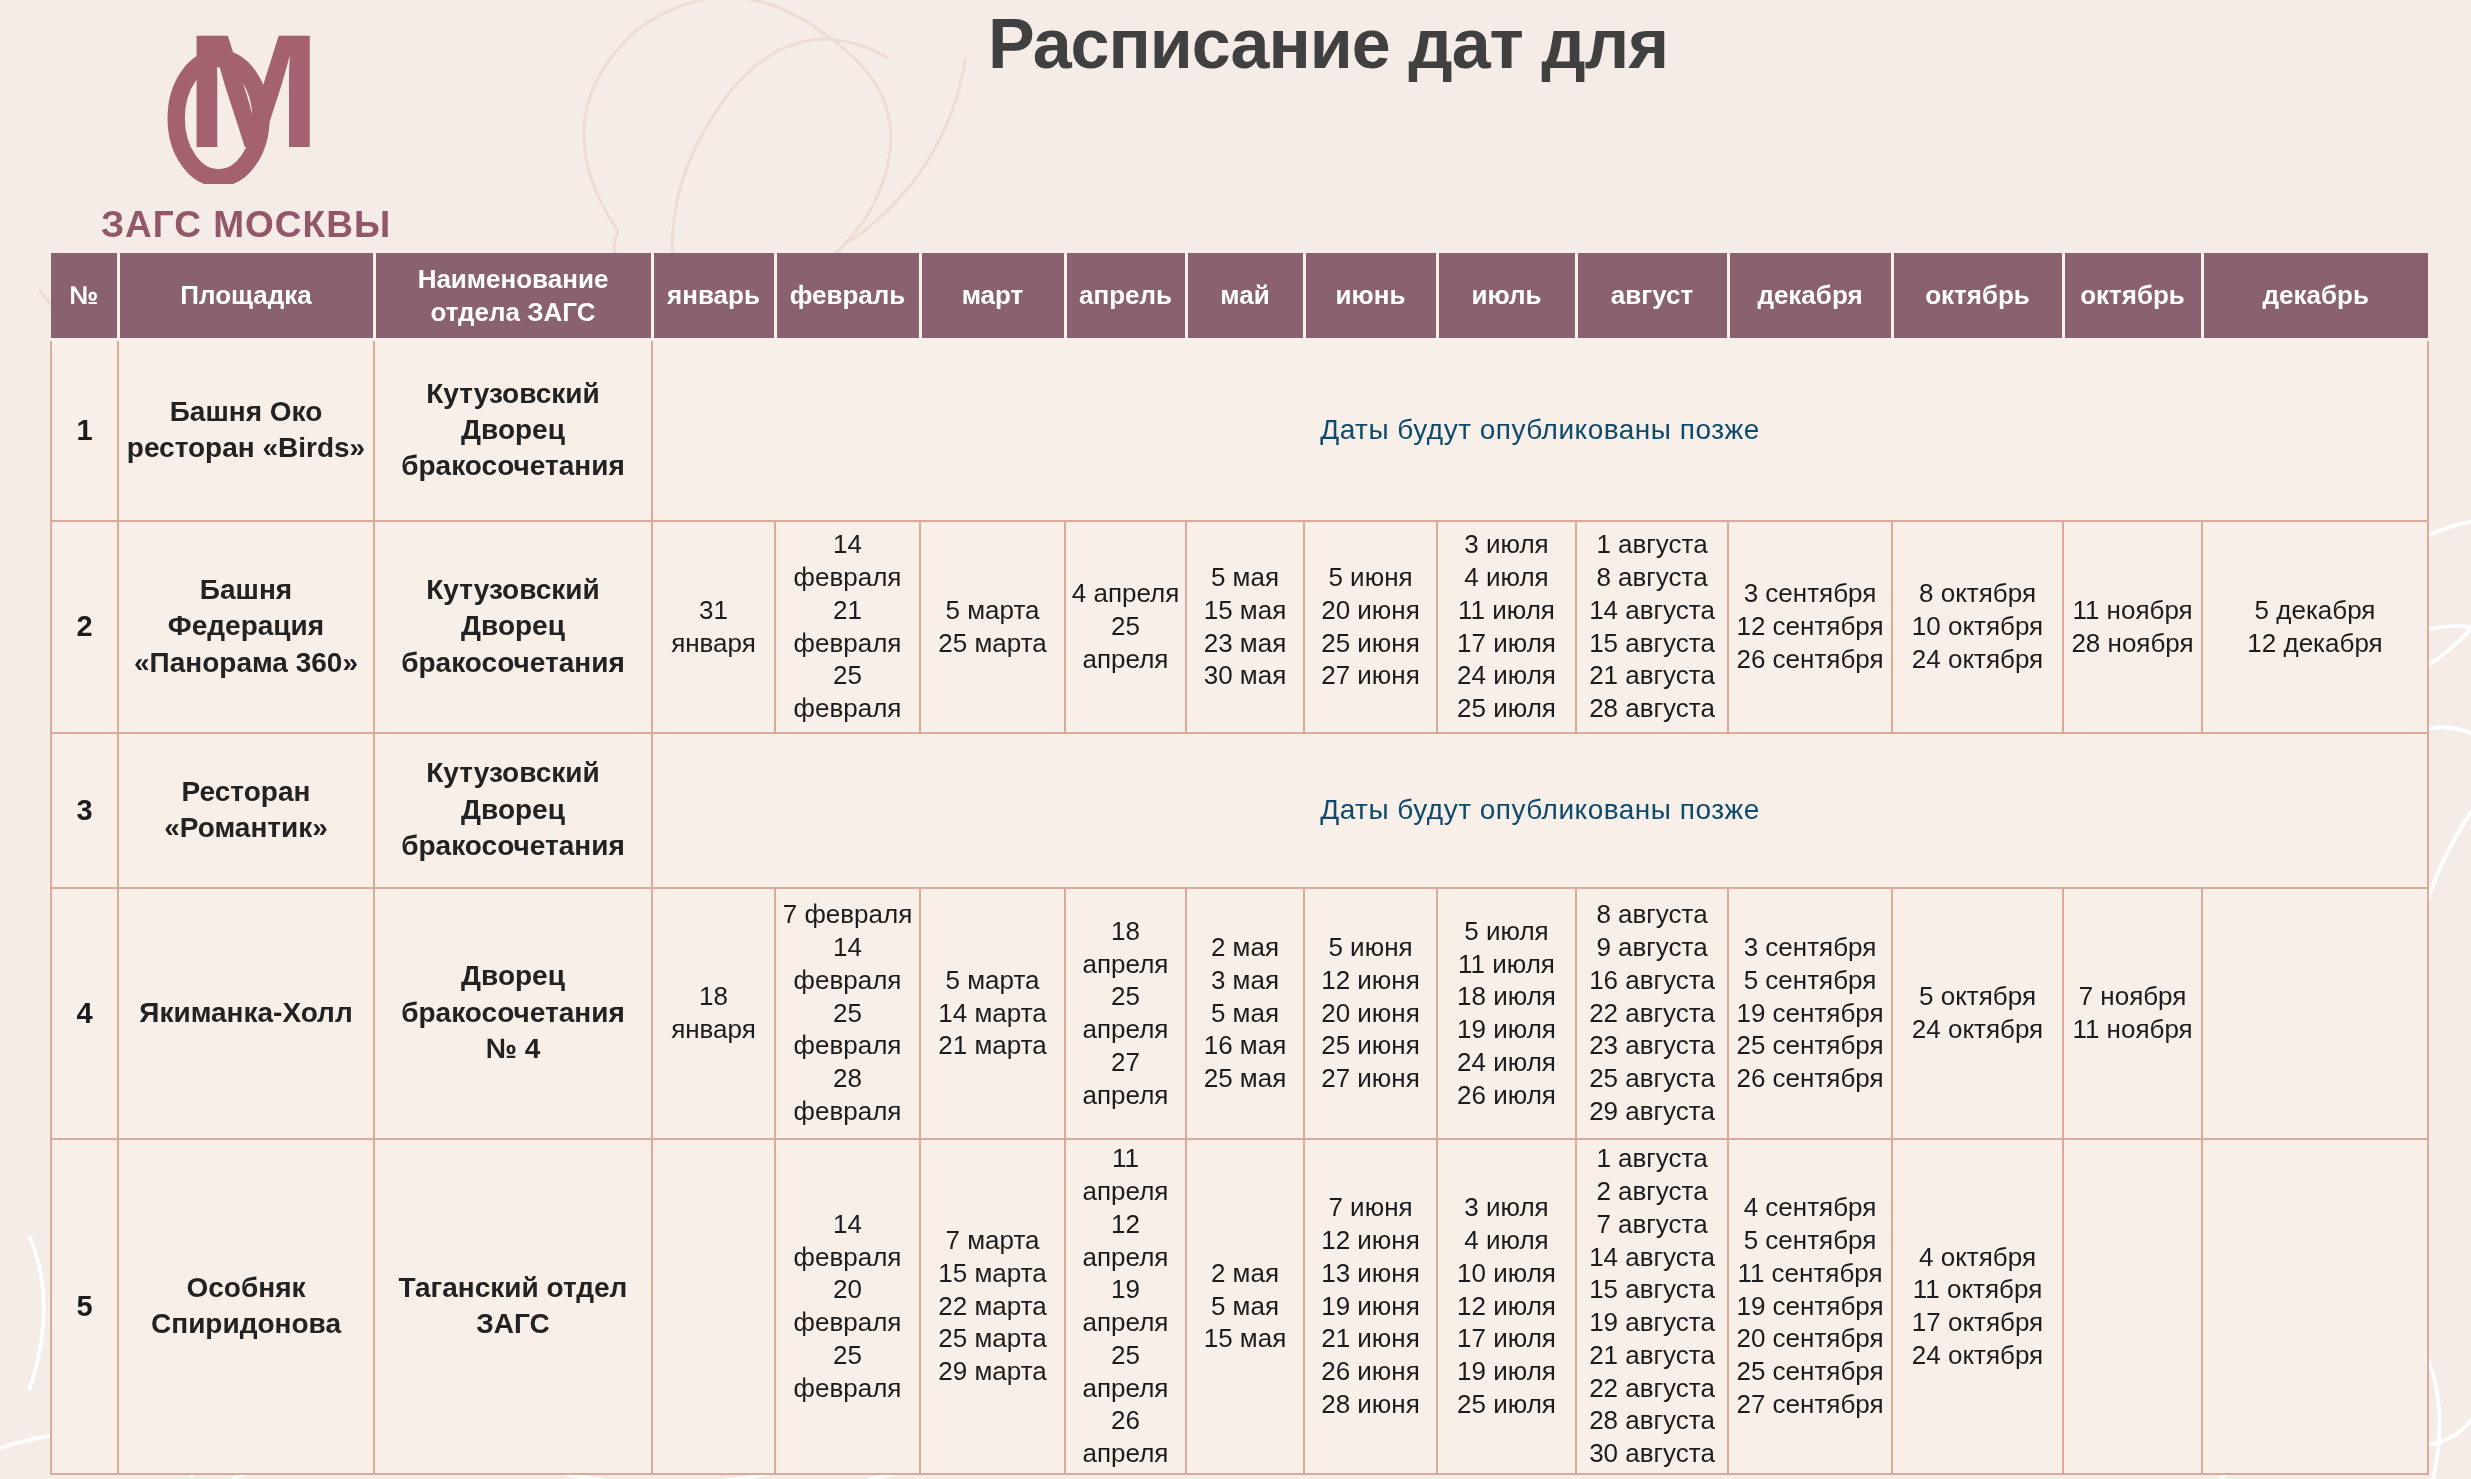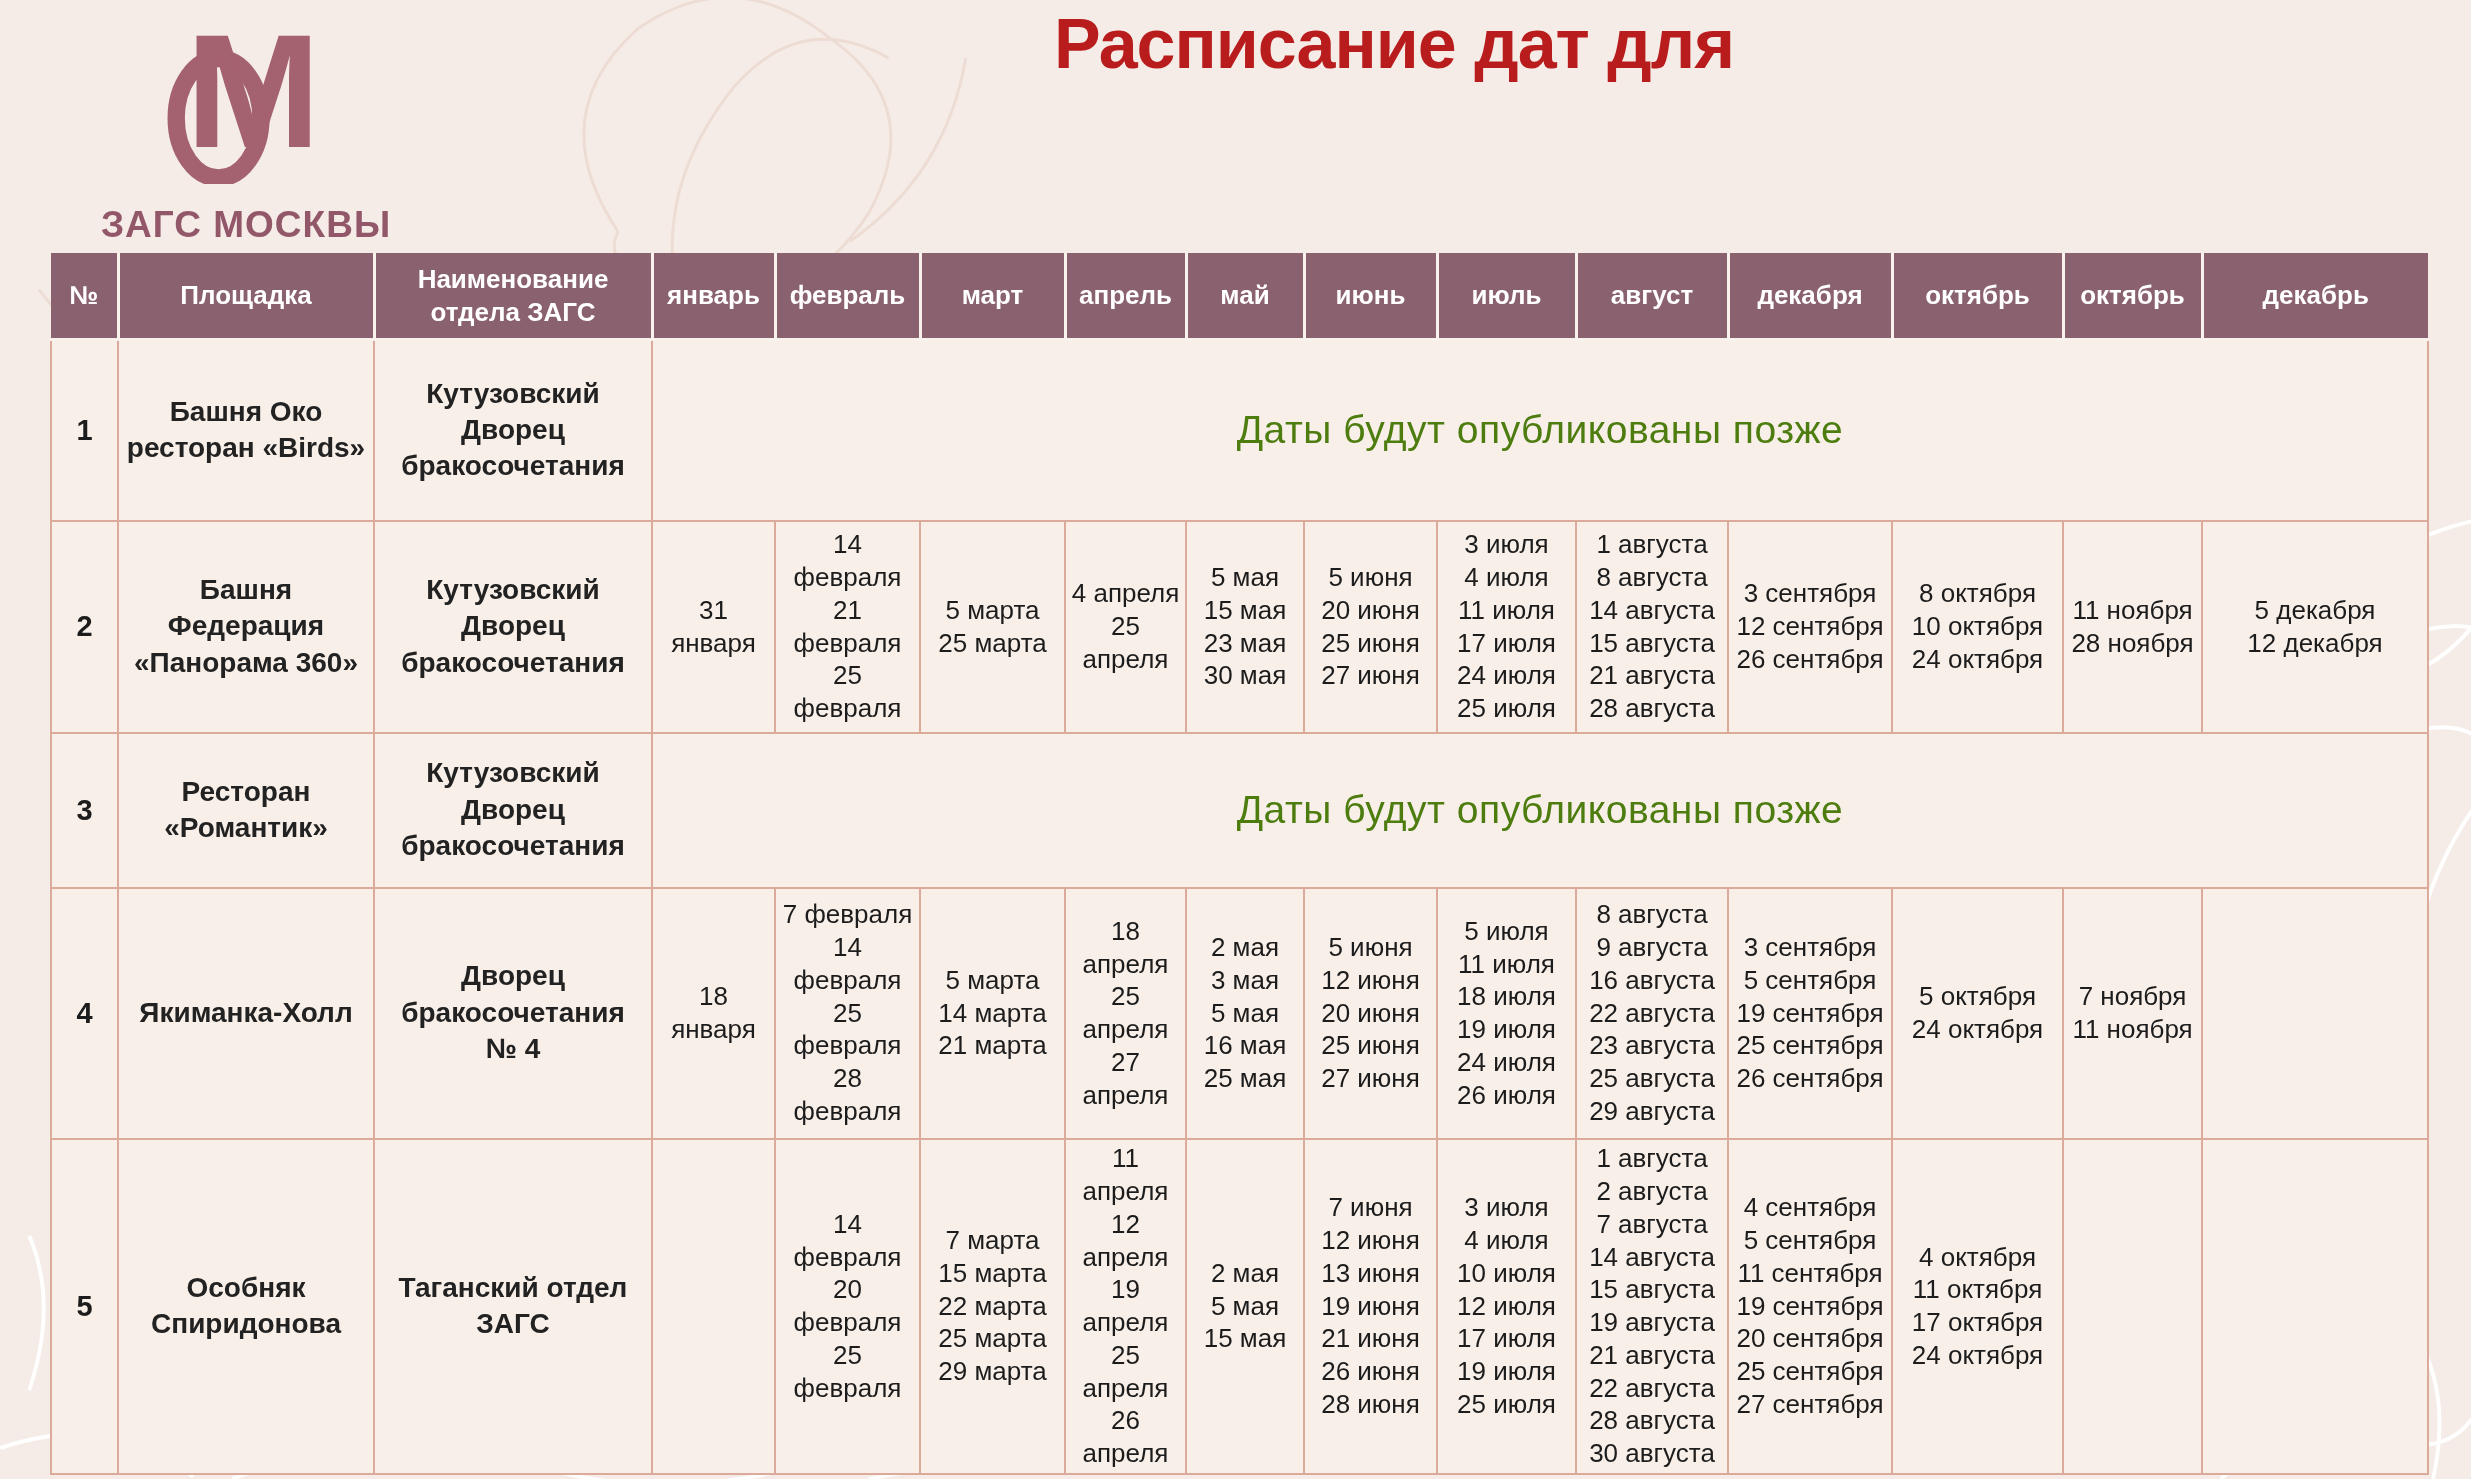--- a/index.html
+++ b/index.html
@@ -7,40 +7,40 @@
     width:2472px;height:1479px;overflow:hidden;position:relative;
     background:#f5ece7;
     font-family:"Liberation Sans", sans-serif;
     color:#1c1c1c;
   }
   #bg-sketch{position:absolute;left:0;top:0;width:2472px;height:1479px;pointer-events:none;}
   
   .logo{position:absolute;left:82px;top:9.7px;width:328px;text-align:center;}
   .logo-text{margin-top:16px;font-size:37px;font-weight:bold;letter-spacing:1px;color:#92586a;}
   
-  .title{position:absolute;left:694px;top:3.9px;width:1400px;text-align:center;
-         font-size:70px;line-height:1.17;font-weight:bold;color:#b91c1c;letter-spacing:-1px;}
+  .title{position:absolute;left:628px;top:3.9px;width:1400px;text-align:center;
+         font-size:70px;line-height:1.17;font-weight:bold;color:#404040;letter-spacing:-1px;}
   
   .sched{position:absolute;left:50px;top:253px;}
   table{border-collapse:collapse;table-layout:fixed;width:2375px;}
   th{
     background:#8a616e;color:#ffffff;font-weight:bold;font-size:26px;line-height:1.25;
     height:85px;vertical-align:middle;text-align:center;
     border-right:3.9px solid #f8f1ec;border-bottom:3.9px solid #f8f1ec;padding:0 3.9px;
   }
   th:last-child{border-right:none;}
   td{
     background:#f8efe9;border:2.9px solid #dcaa9b;
     text-align:center;vertical-align:middle;
     white-space:pre-line;padding:1.9px 1.9px;
   }
   td.num{font-weight:bold;font-size:29px;}
   td.venue,td.dept{font-weight:bold;font-size:28px;line-height:1.3;color:#222;}
   td.dates{font-size:26px;line-height:1.26;color:#1c1c1c;text-align:center;}
-  td.placeholder{font-size:39px;color:#4d7c0f;letter-spacing:0.5px;}
+  td.placeholder{font-size:28px;color:#0c4a6e;letter-spacing:0.5px;}
   
   col.c0{width:67px}  col.c1{width:256px} col.c2{width:278px}
   col.c3{width:123px} col.c4{width:145px} col.c5{width:145px}
   col.c6{width:121px} col.c7{width:118px} col.c8{width:133px}
   col.c9{width:139px} col.c10{width:152px}col.c11{width:164px}
   col.c12{width:171px}col.c13{width:139px}col.c14{width:226px}
 </style>
 </head>
 <body>
 

